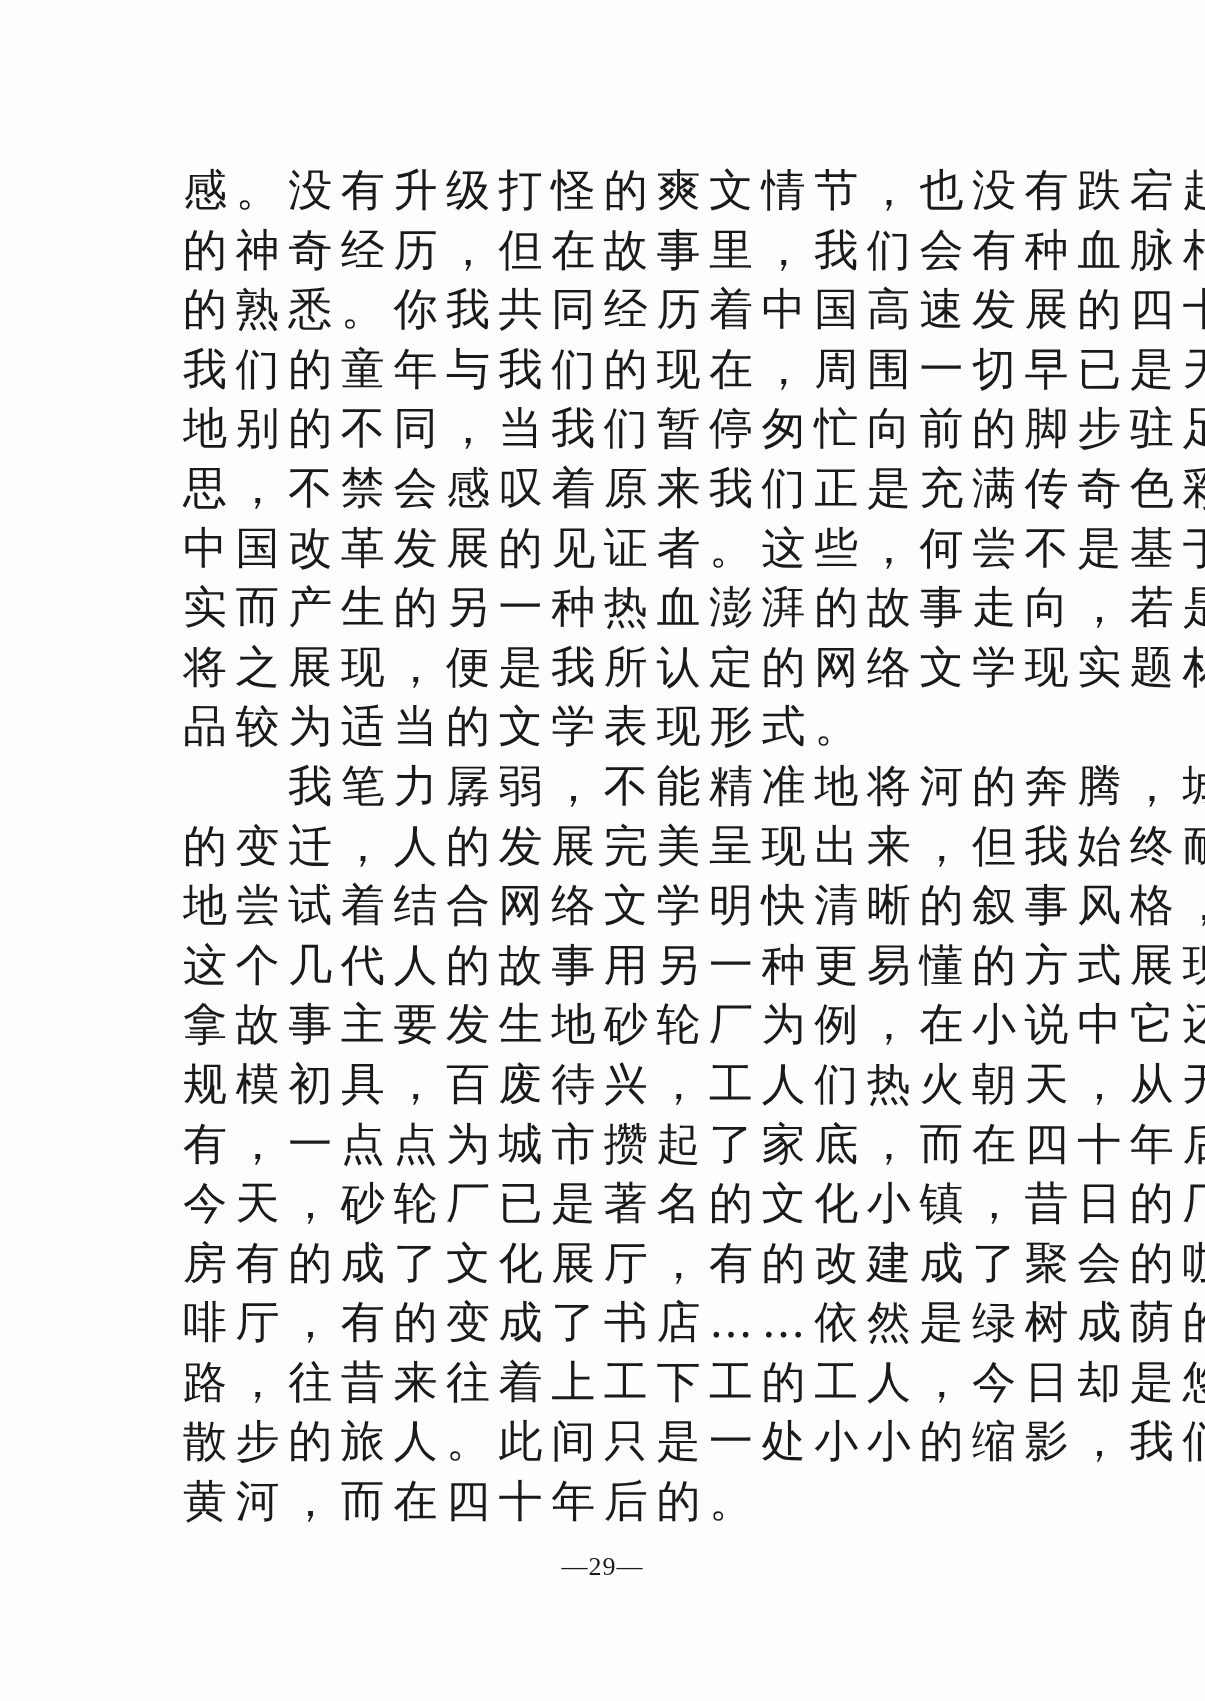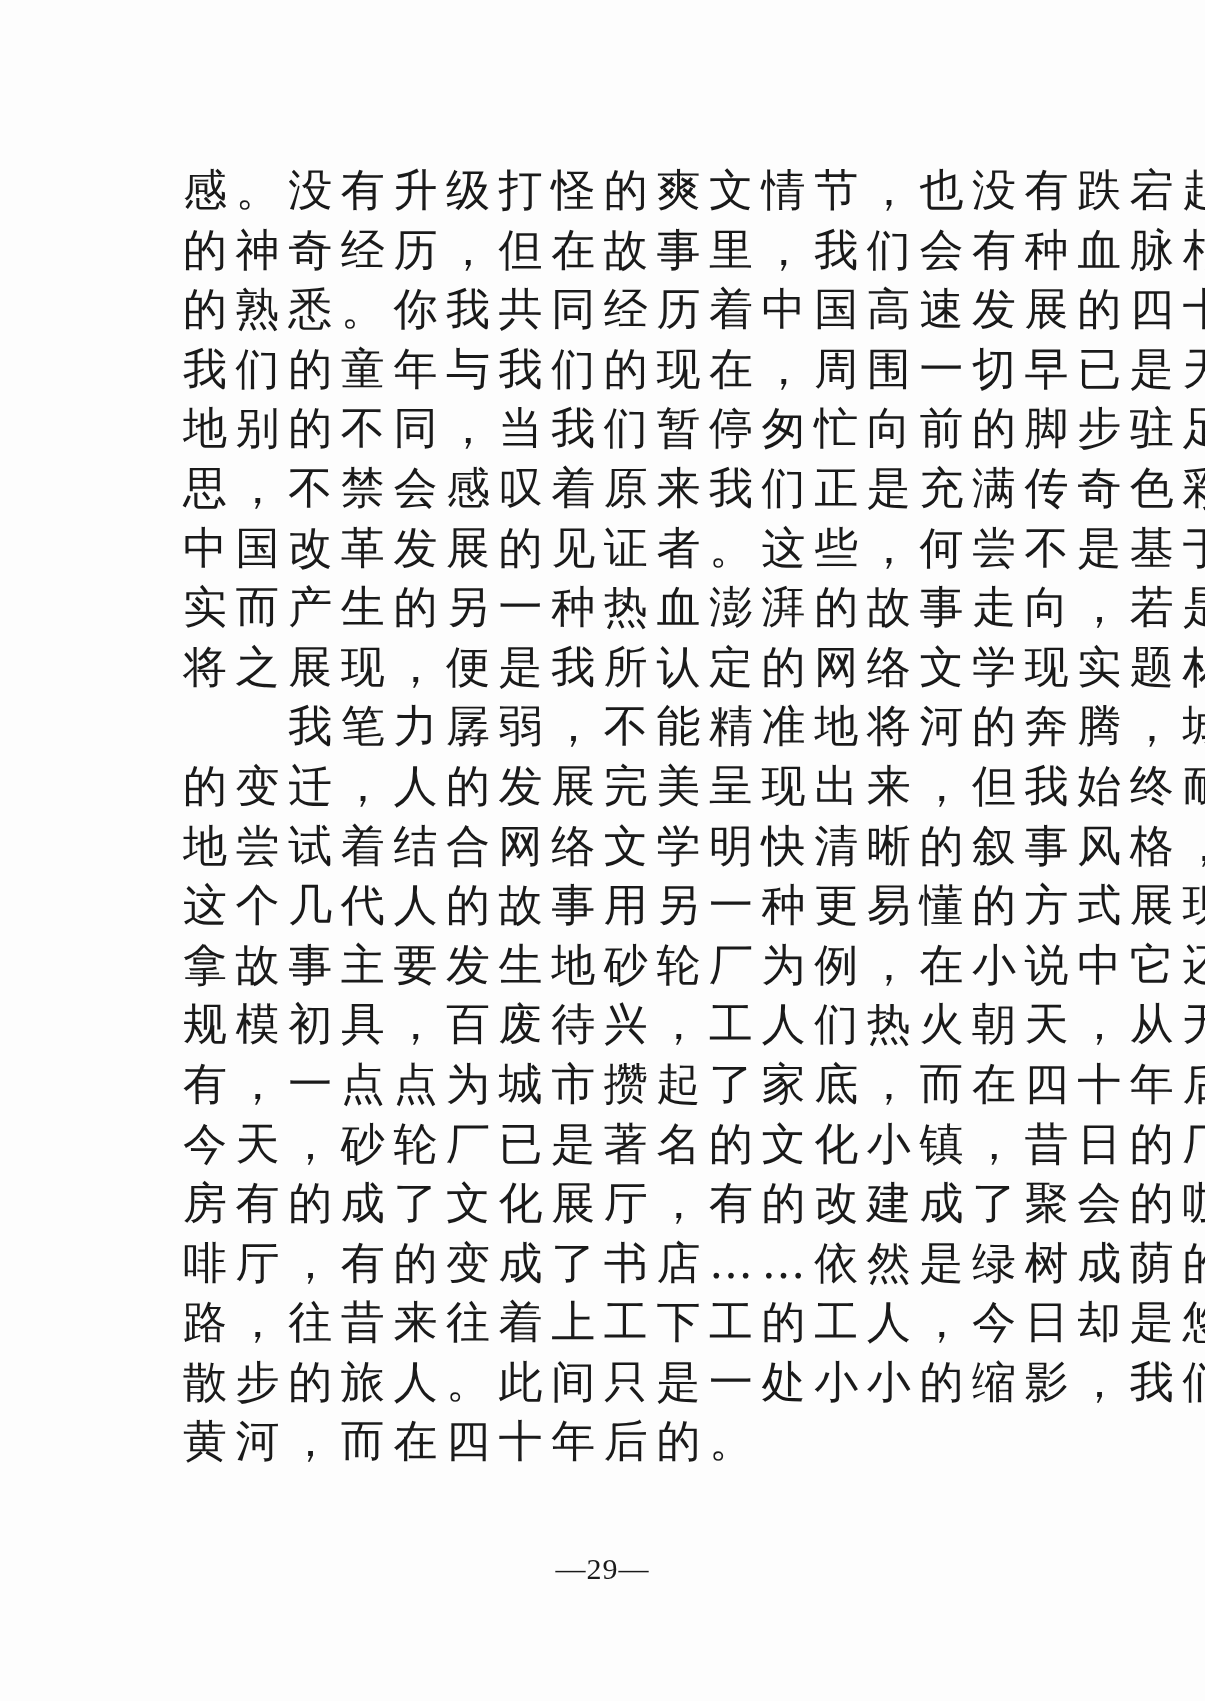--- a/index.html
+++ b/index.html
@@ -18,39 +18,40 @@
     letter-spacing: 8.6px;
     color: #1a1a1a;
   }
   .line { height: 59.6px; white-space: nowrap; }
   .page-number {
     position: absolute;
     left: 0; width: 1205px;
     top: 1552px;
     text-align: center;
     font-family: "Liberation Serif", "DejaVu Serif", serif;
-    font-size: 30px;
+    font-size: 26px;
     color: #1a1a1a;
     letter-spacing: 1px;
   }
 </style>
 </head>
 <body>
 
 <div class="page">
   <div class="text-block">
     <div class="line">感。没有升级打怪的爽文情节，也没有跌宕起伏</div>
     <div class="line">的神奇经历，但在故事里，我们会有种血脉相连</div>
     <div class="line">的熟悉。你我共同经历着中国高速发展的四十年，</div>
     <div class="line">我们的童年与我们的现在，周围一切早已是天差</div>
     <div class="line">地别的不同，当我们暂停匆忙向前的脚步驻足沉</div>
     <div class="line">思，不禁会感叹着原来我们正是充满传奇色彩的</div>
     <div class="line">中国改革发展的见证者。这些，何尝不是基于现</div>
     <div class="line">实而产生的另一种热血澎湃的故事走向，若是能</div>
     <div class="line">将之展现，便是我所认定的网络文学现实题材作</div>
+    <div class="line">品较为适当的文学表现形式。</div>
     <div class="line">　　我笔力孱弱，不能精准地将河的奔腾，城</div>
     <div class="line">的变迁，人的发展完美呈现出来，但我始终耐心</div>
     <div class="line">地尝试着结合网络文学明快清晰的叙事风格，将</div>
     <div class="line">这个几代人的故事用另一种更易懂的方式展现。</div>
     <div class="line">拿故事主要发生地砂轮厂为例，在小说中它还是</div>
     <div class="line">规模初具，百废待兴，工人们热火朝天，从无到</div>
     <div class="line">有，一点点为城市攒起了家底，而在四十年后的</div>
     <div class="line">今天，砂轮厂已是著名的文化小镇，昔日的厂</div>
     <div class="line">房有的成了文化展厅，有的改建成了聚会的咖</div>
     <div class="line">啡厅，有的变成了书店……依然是绿树成荫的长</div>

